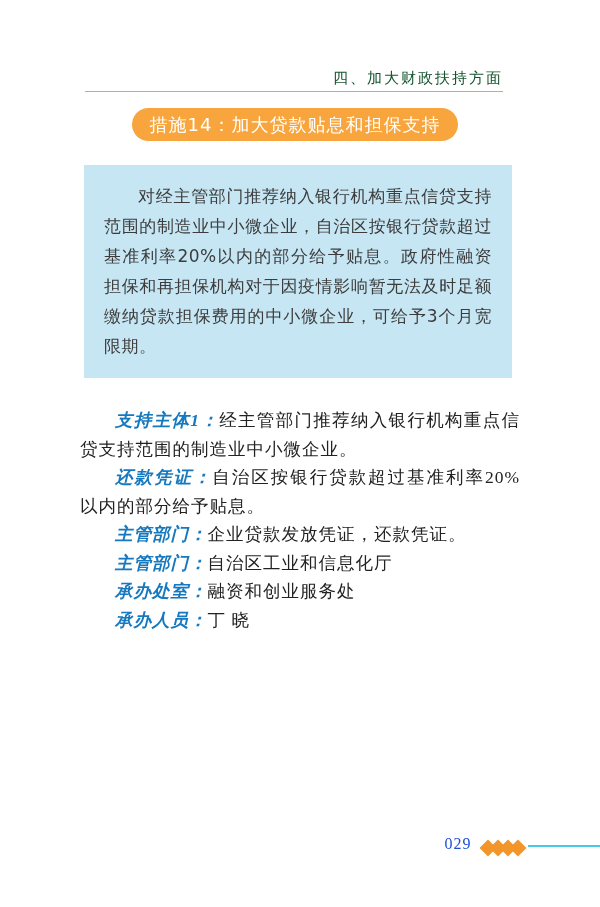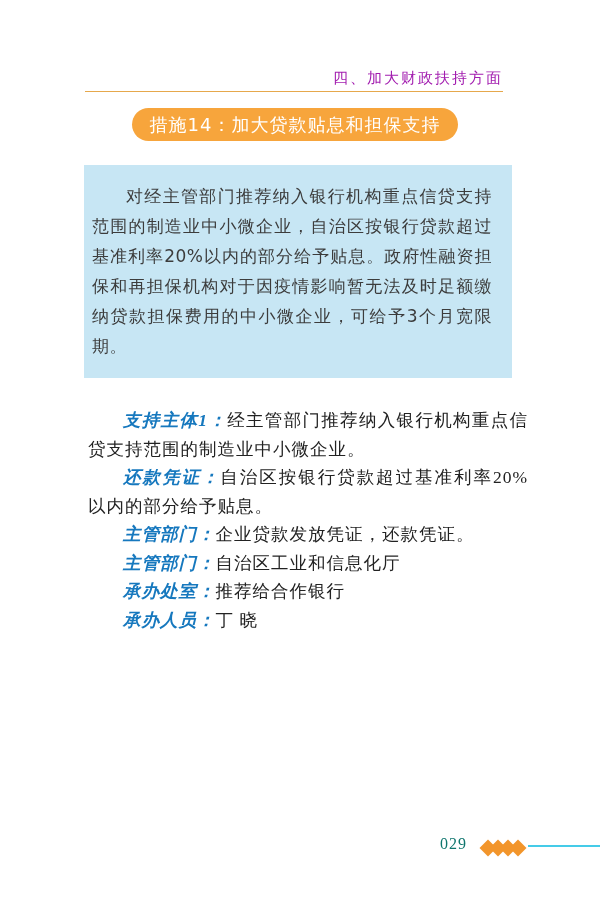--- a/index.html
+++ b/index.html
@@ -7,62 +7,62 @@
     position:relative;
     width:600px;height:907px;
     background:#ffffff;
     overflow:hidden;
     font-family:"Liberation Serif","DejaVu Serif",serif;
   }
   
   .header-title{
     position:absolute;top:69px;right:97px;
     font-family:"DejaVu Sans","Liberation Sans",sans-serif;
-    font-size:15px;color:#a21caf;letter-spacing:2px;
+    font-size:15px;color:#14532d;letter-spacing:2px;
   }
   .header-rule{
     position:absolute;top:91px;left:85px;right:97px;height:1px;
     background:#e6a84c;
   }
   
   .pill{
     position:absolute;top:108px;left:132px;width:326px;height:33px;
     background:#f7a53c;border-radius:17px;
     display:flex;align-items:center;justify-content:center;
   }
   .pill span{
     font-family:"DejaVu Sans","Liberation Sans",sans-serif;
     font-size:18px;color:#ffffff;letter-spacing:1px;
   }
   
   .bluebox{
     position:absolute;top:165px;left:84px;width:428px;height:213px;
     background:#c7e6f4;box-sizing:border-box;
-    padding:16px 20px 0 8px;
+    padding:16px 20px 0 20px;
   }
   .bluebox p{
     margin:0;text-indent:2em;text-align:justify;
     font-family:"DejaVu Sans","Liberation Sans",sans-serif;
     font-size:17px;line-height:30px;letter-spacing:0.5px;color:#3c3c3c;
   }
   
   .details{
-    position:absolute;top:406px;left:88px;width:440px;
+    position:absolute;top:406px;left:80px;width:440px;
   }
   .details p{
     margin:0;text-indent:2em;text-align:justify;
     font-size:17.5px;line-height:28.5px;letter-spacing:1px;color:#222222;
   }
   .details .lbl{
     color:#1678be;font-weight:bold;font-style:italic;letter-spacing:1px;
   }
   
   .page-number{
     position:absolute;top:835px;left:440px;width:36px;
-    font-size:16px;color:#0f766e;text-align:left;letter-spacing:1px;
+    font-size:16px;color:#1d4ed8;text-align:center;letter-spacing:1px;
   }
   .diamonds{
     position:absolute;top:840px;left:482px;height:13px;white-space:nowrap;
   }
   .diamonds span{
     display:inline-block;width:12px;height:12px;background:#f2952b;
     transform:rotate(45deg);margin-right:-2px;
   }
   .footer-line{
     position:absolute;top:845px;left:528px;right:0;height:2px;
@@ -83,21 +83,21 @@
 
   <div class="bluebox">
     <p>对经主管部门推荐纳入银行机构重点信贷支持范围的制造业中小微企业，自治区按银行贷款超过基准利率20%以内的部分给予贴息。政府性融资担保和再担保机构对于因疫情影响暂无法及时足额缴纳贷款担保费用的中小微企业，可给予3个月宽限期。</p>
   </div>
 
   <div class="details">
     <p><span class="lbl">支持主体1：</span><span class="txt">经主管部门推荐纳入银行机构重点信贷支持范围的制造业中小微企业。</span></p>
     <p><span class="lbl">还款凭证：</span><span class="txt">自治区按银行贷款超过基准利率20%以内的部分给予贴息。</span></p>
     <p><span class="lbl">主管部门：</span><span class="txt">企业贷款发放凭证，还款凭证。</span></p>
     <p><span class="lbl">主管部门：</span><span class="txt">自治区工业和信息化厅</span></p>
-    <p><span class="lbl">承办处室：</span><span class="txt">推荐给合作银行</span></p>
+    <p><span class="lbl">承办处室：</span><span class="txt">融资和创业服务处</span></p>
     <p><span class="lbl">承办人员：</span><span class="txt">丁  晓</span></p>
   </div>
 
   <div class="page-number">029</div>
   <div class="diamonds">
     <span></span><span></span><span></span><span></span>
   </div>
   <div class="footer-line"></div>
 
 </div>

